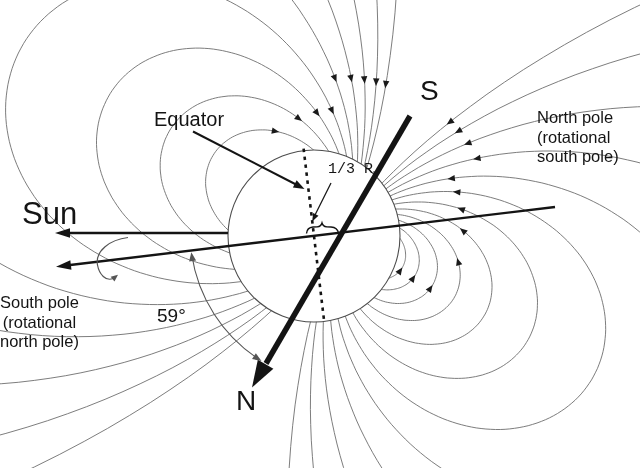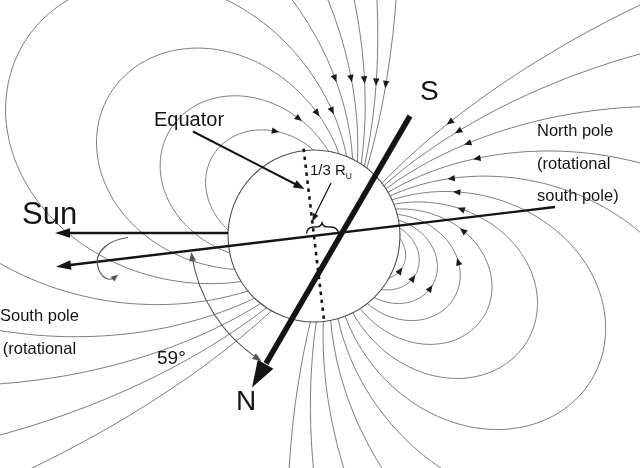--- a/index.html
+++ b/index.html
@@ -9,24 +9,24 @@
   }
   #diagram-svg{position:absolute;left:0;top:0;}
   .lbl{position:absolute;color:#141414;white-space:nowrap;}
   .lbl-sun{left:22px;top:196px;font-size:31px;}
   .lbl-s{left:420px;top:75px;font-size:28px;}
   .lbl-n{left:236px;top:385px;font-size:28px;}
   .lbl-block{font-size:16.5px;line-height:19.5px;}
   .lbl-right-pole{left:537px;top:108px;}
   .lbl-left-pole{left:0;top:293px;text-align:center;}
   .lbl-equator{left:154px;top:108px;font-size:20px;}
-  .lbl-angle{left:157px;top:305px;font-size:19px;margin-top:42px;}
-  .lbl-offset{left:310px;top:161px;font-size:15px;}
+  .lbl-angle{left:157px;top:305px;font-size:19px;}
+  .lbl-offset{left:328px;top:161px;font-size:15px;font-family:Liberation Mono, monospace;}
   .lbl-offset sub{font-size:8.5px;}
-  .lbl-block span{display:block;margin-top:13px;}
+  .lbl-block span{display:block;}
 </style>
 </head>
 <body>
 
 <div id="stage">
 
   <svg id="diagram-svg" width="640" height="468" viewBox="0 0 640 468">
     <g>
         <path d="M396.9,234.7 L397.7,235.6 L398.5,236.5 L399.2,237.4 L399.9,238.3 L400.6,239.3 L401.2,240.3 L401.8,241.3 L402.4,242.3 L402.9,243.3 L403.4,244.4 L403.8,245.4 L404.2,246.5 L404.5,247.6 L404.8,248.6 L405.1,249.7 L405.3,250.8 L405.4,251.9 L405.5,253.0 L405.6,254.1 L405.6,255.2 L405.6,256.2 L405.6,257.3 L405.4,258.4 L405.3,259.4 L405.1,260.5 L404.8,261.5 L404.5,262.5 L404.2,263.5 L403.8,264.5 L403.4,265.5 L402.9,266.4 L402.4,267.3 L401.9,268.2 L401.3,269.1 L400.7,269.9 L400.0,270.7 L399.3,271.5 L398.6,272.3 L397.8,273.0 L397.0,273.7 L396.1,274.4 L395.3,275.0 L394.4,275.6 L393.5,276.1 L392.5,276.6 L391.5,277.1 L390.5,277.6 L389.5,278.0 L388.4,278.3 L387.4,278.6 L386.3,278.9 L385.2,279.1 L384.1,279.3 L383.0,279.5 L381.8,279.6 L380.7,279.6 L379.5,279.7 L378.4,279.7 L377.2,279.6 L376.0,279.5 L374.9,279.3 L373.7,279.2 L372.5,278.9 L371.4,278.7 M396.7,226.2 L398.0,226.9 L399.2,227.6 L400.5,228.4 L401.7,229.3 L402.9,230.1 L404.1,231.0 L405.2,231.9 L406.3,232.9 L407.4,233.9 L408.4,234.9 L409.4,236.0 L410.3,237.1 L411.2,238.2 L412.1,239.3 L412.9,240.5 L413.7,241.7 L414.4,242.9 L415.1,244.1 L415.7,245.3 L416.3,246.6 L416.9,247.9 L417.3,249.2 L417.8,250.5 L418.2,251.8 L418.5,253.1 L418.7,254.4 L419.0,255.7 L419.1,257.1 L419.2,258.4 L419.3,259.7 L419.3,261.0 L419.2,262.3 L419.1,263.6 L418.9,264.9 L418.7,266.2 L418.4,267.4 L418.1,268.7 L417.7,269.9 L417.2,271.1 L416.7,272.3 L416.2,273.4 L415.6,274.5 L414.9,275.6 L414.2,276.7 L413.5,277.7 L412.7,278.7 L411.9,279.7 L411.0,280.6 L410.1,281.5 L409.1,282.4 L408.1,283.2 L407.0,284.0 L406.0,284.7 L404.8,285.4 L403.7,286.0 L402.5,286.6 L401.3,287.2 L400.1,287.7 L398.8,288.1 L397.5,288.5 L396.2,288.8 L394.9,289.1 L393.5,289.4 L392.2,289.6 L390.8,289.7 L389.4,289.8 L388.0,289.9 L386.6,289.9 L385.2,289.8 L383.8,289.7 L382.4,289.6 L381.0,289.3 L379.5,289.1 L378.1,288.8 L376.7,288.4 L375.3,288.0 L373.9,287.6 L372.6,287.1 L371.2,286.5 L369.9,286.0 L368.5,285.3 L367.2,284.7 L365.9,283.9 L364.7,283.2 M395.5,219.4 L397.3,219.9 L399.0,220.4 L400.7,220.9 L402.4,221.6 L404.0,222.2 L405.7,222.9 L407.4,223.7 L409.0,224.5 L410.6,225.4 L412.2,226.3 L413.7,227.2 L415.2,228.2 L416.7,229.3 L418.1,230.4 L419.6,231.5 L420.9,232.7 L422.3,233.9 L423.5,235.2 L424.8,236.4 L426.0,237.8 L427.1,239.1 L428.2,240.5 L429.2,242.0 L430.2,243.4 L431.1,244.9 L432.0,246.4 L432.8,247.9 L433.6,249.5 L434.2,251.0 L434.9,252.6 L435.4,254.2 L435.9,255.8 L436.3,257.5 L436.7,259.1 L437.0,260.7 L437.2,262.4 L437.4,264.0 L437.4,265.6 L437.5,267.2 L437.4,268.9 L437.3,270.5 L437.1,272.1 L436.8,273.6 L436.5,275.2 L436.1,276.7 L435.7,278.2 L435.1,279.7 L434.6,281.2 L433.9,282.6 L433.2,284.0 L432.4,285.4 L431.6,286.7 L430.7,288.0 L429.7,289.3 L428.7,290.5 L427.6,291.7 L426.5,292.8 L425.3,293.9 L424.1,294.9 L422.8,295.9 L421.5,296.8 L420.1,297.6 L418.7,298.4 L417.3,299.2 L415.8,299.9 L414.3,300.5 L412.8,301.1 L411.2,301.6 L409.6,302.1 L407.9,302.5 L406.3,302.8 L404.6,303.1 L402.9,303.3 L401.2,303.4 L399.5,303.5 L397.7,303.5 L396.0,303.5 L394.3,303.3 L392.5,303.2 L390.8,302.9 L389.0,302.6 L387.3,302.3 L385.5,301.9 L383.8,301.4 L382.1,300.9 L380.4,300.3 L378.7,299.6 L377.0,298.9 L375.4,298.2 L373.7,297.4 L372.1,296.5 L370.6,295.6 L369.0,294.6 L367.5,293.6 L366.0,292.6 L364.5,291.5 L363.1,290.4 L361.7,289.2 L360.4,288.0 L359.1,286.8 L357.8,285.6 M394.0,214.1 L396.1,214.2 L398.2,214.5 L400.3,214.8 L402.4,215.1 L404.6,215.5 L406.7,216.0 L408.8,216.5 L411.0,217.1 L413.1,217.8 L415.2,218.5 L417.3,219.3 L419.4,220.1 L421.4,221.0 L423.4,222.0 L425.4,223.0 L427.4,224.1 L429.4,225.2 L431.3,226.4 L433.1,227.7 L435.0,229.0 L436.7,230.4 L438.5,231.8 L440.2,233.2 L441.8,234.8 L443.4,236.3 L444.9,237.9 L446.3,239.6 L447.7,241.3 L449.1,243.0 L450.3,244.8 L451.5,246.6 L452.7,248.5 L453.7,250.3 L454.7,252.2 L455.6,254.2 L456.4,256.1 L457.2,258.1 L457.8,260.1 L458.4,262.0 L458.9,264.1 L459.3,266.1 L459.7,268.1 L459.9,270.1 L460.1,272.1 L460.2,274.2 L460.2,276.2 L460.1,278.2 L459.9,280.1 L459.7,282.1 L459.3,284.1 L458.9,286.0 L458.4,287.9 L457.8,289.7 L457.1,291.6 L456.4,293.4 L455.6,295.2 L454.6,296.9 L453.7,298.6 L452.6,300.2 L451.5,301.8 L450.3,303.3 L449.0,304.8 L447.6,306.2 L446.2,307.6 L444.8,308.9 L443.2,310.2 L441.6,311.4 L440.0,312.5 L438.3,313.5 L436.5,314.5 L434.7,315.4 L432.9,316.3 L431.0,317.0 L429.1,317.7 L427.1,318.4 L425.1,318.9 L423.1,319.4 L421.0,319.8 L419.0,320.1 L416.9,320.3 L414.7,320.5 L412.6,320.5 L410.5,320.5 L408.3,320.4 L406.1,320.3 L404.0,320.1 L401.8,319.7 L399.6,319.4 L397.5,318.9 L395.3,318.4 L393.2,317.7 L391.1,317.1 L389.0,316.3 L386.9,315.5 L384.8,314.6 L382.8,313.7 L380.8,312.6 L378.8,311.6 L376.9,310.4 L374.9,309.2 L373.1,308.0 L371.2,306.7 L369.5,305.3 L367.7,303.9 L366.0,302.5 L364.3,301.0 L362.7,299.5 L361.2,297.9 L359.7,296.3 L358.2,294.7 L356.8,293.0 L355.5,291.3 L354.2,289.6 L352.9,287.9 L351.8,286.2 M392.1,209.3 L394.6,209.1 L397.1,209.0 L399.7,209.0 L402.3,209.0 L404.9,209.0 L407.5,209.2 L410.2,209.4 L412.8,209.7 L415.5,210.0 L418.2,210.5 L420.9,211.0 L423.6,211.6 L426.4,212.2 L429.1,213.0 L431.7,213.8 L434.4,214.7 L437.1,215.7 L439.7,216.7 L442.3,217.9 L444.9,219.1 L447.5,220.3 L450.0,221.7 L452.4,223.1 L454.9,224.6 L457.3,226.2 L459.6,227.9 L461.9,229.6 L464.1,231.4 L466.2,233.2 L468.3,235.1 L470.3,237.1 L472.2,239.2 L474.1,241.2 L475.9,243.4 L477.6,245.6 L479.2,247.8 L480.8,250.1 L482.2,252.5 L483.6,254.8 L484.8,257.2 L486.0,259.7 L487.0,262.1 L488.0,264.6 L488.9,267.1 L489.6,269.7 L490.3,272.2 L490.8,274.8 L491.3,277.3 L491.6,279.9 L491.9,282.5 L492.0,285.0 L492.0,287.6 L491.9,290.1 L491.7,292.7 L491.4,295.2 L491.0,297.6 L490.5,300.1 L489.9,302.5 L489.1,304.9 L488.3,307.2 L487.4,309.5 L486.3,311.8 L485.2,314.0 L483.9,316.1 L482.6,318.2 L481.2,320.2 L479.7,322.2 L478.1,324.1 L476.4,325.9 L474.6,327.7 L472.8,329.3 L470.8,330.9 L468.8,332.5 L466.8,333.9 L464.6,335.3 L462.4,336.5 L460.1,337.7 L457.8,338.8 L455.4,339.8 L453.0,340.7 L450.5,341.5 L448.0,342.2 L445.4,342.8 L442.8,343.3 L440.2,343.7 L437.5,344.0 L434.8,344.2 L432.1,344.4 L429.4,344.4 L426.6,344.3 L423.9,344.1 L421.1,343.8 L418.4,343.4 L415.6,343.0 L412.9,342.4 L410.2,341.7 L407.5,341.0 L404.8,340.1 L402.1,339.2 L399.4,338.2 L396.8,337.1 L394.2,335.9 L391.7,334.6 L389.2,333.2 L386.7,331.8 L384.2,330.3 L381.9,328.7 L379.5,327.1 L377.2,325.4 L375.0,323.6 L372.8,321.8 L370.7,319.9 L368.7,318.0 L366.7,316.0 L364.8,314.0 L362.9,311.9 L361.1,309.8 L359.4,307.7 L357.7,305.5 L356.2,303.3 L354.6,301.1 L353.2,298.9 L351.8,296.7 L350.5,294.4 L349.3,292.2 L348.2,289.9 L347.1,287.6 M390.0,205.1 L392.9,204.5 L395.8,203.9 L398.9,203.4 L402.0,203.0 L405.1,202.6 L408.3,202.4 L411.6,202.1 L414.9,202.0 L418.2,202.0 L421.6,202.0 L425.0,202.1 L428.5,202.4 L431.9,202.7 L435.4,203.1 L438.9,203.6 L442.5,204.2 L446.0,204.9 L449.5,205.7 L453.0,206.6 L456.6,207.5 L460.1,208.6 L463.5,209.8 L467.0,211.1 L470.4,212.6 L473.8,214.1 L477.2,215.7 L480.5,217.4 L483.7,219.2 L486.9,221.1 L490.1,223.1 L493.2,225.1 L496.2,227.3 L499.1,229.6 L502.0,232.0 L504.7,234.4 L507.4,236.9 L510.0,239.5 L512.5,242.2 L514.9,244.9 L517.2,247.8 L519.4,250.6 L521.5,253.6 L523.4,256.6 L525.3,259.6 L527.0,262.7 L528.6,265.9 L530.1,269.1 L531.4,272.3 L532.6,275.6 L533.7,278.9 L534.7,282.2 L535.5,285.5 L536.2,288.8 L536.7,292.2 L537.1,295.5 L537.4,298.8 L537.5,302.2 L537.4,305.5 L537.3,308.8 L537.0,312.1 L536.5,315.3 L536.0,318.5 L535.2,321.7 L534.4,324.9 L533.4,327.9 L532.2,331.0 L531.0,333.9 L529.6,336.9 L528.1,339.7 L526.4,342.5 L524.7,345.2 L522.8,347.8 L520.8,350.3 L518.6,352.8 L516.4,355.1 L514.0,357.4 L511.6,359.5 L509.1,361.6 L506.4,363.5 L503.7,365.4 L500.9,367.1 L497.9,368.7 L495.0,370.2 L491.9,371.6 L488.8,372.8 L485.6,373.9 L482.3,375.0 L479.0,375.8 L475.6,376.6 L472.2,377.2 L468.8,377.7 L465.3,378.1 L461.8,378.3 L458.3,378.4 L454.7,378.4 L451.1,378.2 L447.6,378.0 L444.0,377.6 L440.4,377.0 L436.8,376.4 L433.2,375.6 L429.7,374.7 L426.2,373.7 L422.7,372.5 L419.2,371.3 L415.7,369.9 L412.3,368.4 L409.0,366.8 L405.7,365.1 L402.4,363.3 L399.2,361.4 L396.0,359.4 L393.0,357.4 L389.9,355.2 L387.0,353.0 L384.1,350.6 L381.3,348.2 L378.6,345.8 L375.9,343.2 L373.4,340.6 L370.9,338.0 L368.5,335.3 L366.2,332.5 L364.0,329.7 L361.8,326.9 L359.8,324.1 L357.9,321.2 L356.0,318.3 L354.3,315.3 L352.6,312.4 L351.0,309.5 L349.6,306.5 L348.2,303.6 L346.9,300.6 L345.7,297.7 L344.6,294.8 L343.6,291.9 L342.6,289.1 M387.7,201.4 L391.1,200.2 L394.5,199.1 L398.1,198.0 L401.8,197.0 L405.5,196.0 L409.4,195.2 L413.4,194.4 L417.4,193.7 L421.6,193.1 L425.8,192.6 L430.1,192.1 L434.5,191.8 L438.9,191.6 L443.4,191.5 L447.9,191.5 L452.5,191.7 L457.2,191.9 L461.8,192.3 L466.6,192.8 L471.3,193.4 L476.0,194.2 L480.8,195.1 L485.5,196.1 L490.3,197.3 L495.0,198.6 L499.8,200.0 L504.5,201.6 L509.1,203.3 L513.8,205.2 L518.4,207.1 L522.9,209.3 L527.4,211.5 L531.8,213.9 L536.1,216.4 L540.4,219.1 L544.6,221.9 L548.7,224.8 L552.7,227.8 L556.6,230.9 L560.3,234.2 L564.0,237.6 L567.5,241.0 L570.9,244.6 L574.2,248.3 L577.4,252.1 L580.4,255.9 L583.2,259.9 L585.9,263.9 L588.4,268.0 L590.8,272.2 L593.0,276.4 L595.1,280.7 L596.9,285.0 L598.6,289.4 L600.2,293.8 L601.5,298.3 L602.6,302.7 L603.6,307.2 L604.4,311.7 L605.0,316.2 L605.4,320.8 L605.6,325.3 L605.7,329.7 L605.5,334.2 L605.1,338.6 L604.6,343.0 L603.9,347.4 L603.0,351.7 L601.9,355.9 L600.6,360.1 L599.1,364.2 L597.5,368.3 L595.6,372.2 L593.6,376.1 L591.5,379.9 L589.1,383.5 L586.6,387.1 L584.0,390.5 L581.2,393.9 L578.2,397.1 L575.1,400.2 L571.8,403.1 L568.4,405.9 L564.9,408.6 L561.2,411.1 L557.5,413.5 L553.6,415.7 L549.6,417.8 L545.5,419.7 L541.3,421.4 L537.0,423.0 L532.6,424.4 L528.2,425.7 L523.7,426.7 L519.1,427.6 L514.5,428.3 L509.8,428.9 L505.1,429.3 L500.3,429.5 L495.5,429.5 L490.7,429.3 L485.9,429.0 L481.1,428.5 L476.2,427.9 L471.4,427.0 L466.6,426.0 L461.8,424.8 L457.0,423.5 L452.3,422.0 L447.6,420.4 L442.9,418.6 L438.3,416.6 L433.8,414.5 L429.3,412.3 L424.8,409.9 L420.5,407.4 L416.2,404.7 L412.0,402.0 L407.9,399.1 L403.9,396.1 L400.0,393.0 L396.2,389.8 L392.5,386.5 L388.9,383.1 L385.4,379.6 L382.0,376.1 L378.7,372.5 L375.6,368.8 L372.6,365.0 L369.6,361.2 L366.9,357.4 L364.2,353.5 L361.7,349.6 L359.3,345.6 L357.0,341.7 L354.8,337.7 L352.8,333.7 L350.9,329.8 L349.1,325.8 L347.5,321.9 L345.9,317.9 L344.5,314.0 L343.2,310.2 L342.1,306.4 L341.0,302.6 L340.0,298.9 L339.2,295.2 L338.5,291.6 L337.8,288.1 M385.4,198.2 L389.3,196.4 L393.3,194.5 L397.5,192.7 L401.8,191.0 L406.3,189.3 L411.0,187.7 L415.8,186.2 L420.8,184.7 L425.9,183.3 L431.1,182.1 L436.5,180.9 L442.0,179.8 L447.7,178.9 L453.4,178.1 L459.3,177.4 L465.2,176.9 L471.3,176.5 L477.4,176.2 L483.6,176.1 L489.9,176.2 L496.3,176.4 L502.7,176.8 L509.2,177.4 L515.7,178.1 L522.2,179.1 L528.7,180.2 L535.3,181.5 L541.9,182.9 L548.4,184.6 L555.0,186.5 L561.5,188.5 L567.9,190.7 L574.4,193.1 L580.8,195.7 L587.1,198.5 L593.3,201.5 L599.5,204.7 L605.5,208.0 L611.5,211.6 L617.3,215.3 L623.1,219.1 L628.7,223.2 L634.1,227.4 L639.5,231.8 L644.6,236.3 L649.6,241.0 L654.5,245.9 L659.1,250.8 L663.6,255.9 L667.8,261.2 L671.9,266.5 L675.8,272.0 L679.4,277.6 L682.9,283.3 L686.1,289.0 L689.1,294.9 L691.8,300.8 L694.3,306.8 L696.6,312.9 L698.6,319.0 M699.9,404.6 L698.1,410.3 L696.0,416.0 L693.7,421.5 L691.1,426.9 L688.3,432.2 L685.2,437.4 L681.9,442.4 L678.4,447.3 L674.7,452.0 L670.7,456.6 L666.6,460.9 L662.2,465.1 L657.7,469.1 L652.9,473.0 L648.0,476.6 L642.9,480.0 L637.7,483.2 L632.3,486.2 L626.7,489.0 L621.0,491.6 L615.2,493.9 L609.3,496.0 L603.2,497.9 L597.1,499.6 L590.8,501.0 L584.5,502.1 L578.1,503.1 L571.6,503.7 L565.1,504.2 L558.5,504.4 L551.9,504.4 L545.2,504.1 L538.6,503.6 L531.9,502.8 L525.2,501.8 L518.6,500.6 L511.9,499.2 L505.3,497.5 L498.8,495.6 L492.2,493.5 L485.8,491.1 L479.4,488.6 L473.0,485.8 L466.8,482.9 L460.6,479.7 L454.5,476.4 L448.6,472.9 L442.7,469.2 L437.0,465.3 L431.3,461.3 L425.8,457.1 L420.5,452.8 L415.3,448.4 L410.2,443.8 L405.3,439.1 L400.5,434.2 L395.9,429.3 L391.4,424.3 L387.1,419.2 L383.0,414.0 L379.0,408.7 L375.2,403.4 L371.6,398.0 L368.2,392.6 L364.9,387.2 L361.8,381.7 L358.9,376.2 L356.1,370.8 L353.6,365.3 L351.2,359.8 L348.9,354.4 L346.9,349.0 L345.0,343.6 L343.2,338.3 L341.6,333.1 L340.2,327.9 L339.0,322.8 L337.8,317.8 L336.9,312.8 L336.0,308.0 L335.3,303.2 L334.7,298.6 L334.3,294.1 L334.0,289.7 M383.1,195.4 L387.6,192.6 L392.3,189.9 L397.3,187.1 L402.5,184.3 L408.0,181.6 L413.7,178.9 L419.7,176.3 L425.9,173.7 L432.3,171.2 L438.9,168.8 L445.8,166.5 L452.9,164.4 L460.2,162.3 L467.8,160.4 L475.5,158.6 L483.4,157.0 L491.5,155.6 L499.7,154.3 L508.1,153.3 L516.7,152.4 L525.4,151.7 L534.3,151.3 L543.2,151.0 L552.3,151.0 L561.5,151.2 L570.8,151.7 L580.1,152.4 L589.5,153.4 L598.9,154.6 L608.4,156.1 L617.9,157.8 L627.4,159.9 L637.0,162.1 L646.5,164.7 L655.9,167.5 L665.3,170.6 L674.7,174.0 L684.0,177.7 L693.2,181.6 M429.9,528.5 L423.1,521.4 L416.6,514.2 L410.2,506.8 L404.1,499.3 L398.3,491.7 L392.7,484.1 L387.3,476.3 L382.2,468.5 L377.3,460.6 L372.7,452.7 L368.4,444.8 L364.3,436.8 L360.4,428.9 L356.8,421.0 L353.5,413.1 L350.4,405.2 L347.5,397.4 L344.9,389.7 L342.5,382.0 L340.3,374.5 L338.4,367.0 L336.7,359.7 L335.2,352.4 L333.9,345.4 L332.8,338.4 L331.8,331.6 L331.1,325.0 L330.5,318.6 L330.1,312.4 L329.9,306.3 L329.8,300.5 L329.8,294.8 L330.0,289.4 M380.7,192.9 L386.0,188.8 L391.7,184.7 L397.8,180.4 L404.3,176.2 L411.2,171.9 L418.4,167.5 L426.1,163.2 L434.1,158.9 L442.5,154.7 L451.3,150.5 L460.5,146.4 L470.0,142.4 L479.9,138.5 L490.2,134.8 L500.8,131.2 L511.7,127.8 L523.0,124.5 L534.6,121.5 L546.5,118.7 L558.7,116.2 L571.2,113.9 L584.0,111.9 L597.0,110.2 L610.2,108.7 L623.7,107.6 L637.4,106.8 L651.3,106.4 L665.3,106.3 L679.5,106.6 L693.9,107.2 M366.2,527.9 L360.9,515.6 L356.0,503.4 L351.5,491.3 L347.3,479.3 L343.5,467.4 L340.1,455.6 L337.0,444.0 L334.3,432.5 L331.9,421.3 L329.8,410.3 L328.0,399.4 L326.5,388.9 L325.3,378.6 L324.4,368.5 L323.7,358.8 L323.3,349.3 L323.1,340.1 L323.1,331.3 L323.3,322.8 L323.6,314.7 L324.2,306.9 L324.9,299.5 L325.7,292.4 L326.6,285.7 M378.4,190.8 L384.9,184.8 L392.0,178.6 L399.8,172.2 L408.1,165.5 L417.1,158.7 L426.8,151.8 L437.0,144.7 L448.0,137.6 L459.5,130.4 L471.8,123.2 L484.6,116.0 L498.1,108.8 L512.3,101.8 L527.1,94.8 L542.5,88.0 L558.5,81.4 L575.1,74.9 L592.3,68.8 L610.1,62.8 L628.5,57.2 L647.4,51.9 L666.8,46.9 L686.7,42.4 M321.0,525.6 L318.2,507.7 L315.8,490.1 L313.8,473.0 L312.4,456.4 L311.3,440.2 L310.7,424.5 L310.4,409.4 L310.5,394.8 L310.9,380.7 L311.6,367.3 L312.5,354.4 L313.7,342.1 L315.1,330.5 L316.7,319.5 L318.5,309.1 L320.3,299.3 L322.3,290.3 M376.4,189.1 L384.6,180.5 L393.7,171.4 L403.8,161.7 L415.0,151.4 L427.2,140.7 L440.5,129.6 L454.9,118.1 L470.4,106.4 L486.9,94.3 L504.6,82.1 L523.4,69.7 L543.4,57.3 L564.4,44.8 L586.6,32.3 L609.9,19.9 L634.3,7.7 L659.8,-4.4 L686.4,-16.2 M287.3,517.0 L287.9,492.5 L289.1,469.1 L290.7,446.6 L292.7,425.3 L295.1,404.9 L297.9,385.7 L300.9,367.6 L304.1,350.6 L307.4,334.7 L310.9,320.0 L314.4,306.4 L318.0,294.0 M335.4,177.4 L334.3,175.3 L333.1,173.3 L331.9,171.3 L330.6,169.2 L329.2,167.2 L327.8,165.2 L326.3,163.3 L324.7,161.3 L323.1,159.4 L321.4,157.5 L319.6,155.7 L317.8,153.9 L316.0,152.2 L314.0,150.4 L312.1,148.8 L310.1,147.2 L308.0,145.6 L305.9,144.1 L303.7,142.7 L301.5,141.3 L299.2,140.0 L297.0,138.8 L294.6,137.6 L292.3,136.5 L289.9,135.5 L287.5,134.6 L285.1,133.7 L282.6,133.0 L280.1,132.3 L277.7,131.7 L275.2,131.1 L272.7,130.7 L270.2,130.4 L267.7,130.1 L265.2,129.9 L262.7,129.9 L260.2,129.9 L257.7,130.0 L255.3,130.2 L252.9,130.4 L250.5,130.8 L248.1,131.3 L245.8,131.8 L243.5,132.5 L241.2,133.2 L239.0,134.0 L236.8,134.9 L234.7,135.9 L232.6,136.9 L230.6,138.1 L228.7,139.3 L226.8,140.6 L225.0,142.0 L223.2,143.4 L221.5,145.0 L219.9,146.6 L218.4,148.2 L216.9,149.9 L215.5,151.7 L214.2,153.6 L213.0,155.5 L211.9,157.4 L210.8,159.4 L209.9,161.4 L209.0,163.5 L208.3,165.7 L207.6,167.8 L207.0,170.0 L206.6,172.2 L206.2,174.5 L205.9,176.8 L205.7,179.0 L205.6,181.4 L205.6,183.7 L205.7,186.0 L206.0,188.3 L206.3,190.7 L206.7,193.0 L207.2,195.3 L207.8,197.6 L208.4,199.9 L209.2,202.2 L210.1,204.5 L211.1,206.7 L212.1,209.0 L213.3,211.1 L214.5,213.3 L215.8,215.4 L217.2,217.5 L218.7,219.6 L220.2,221.6 L221.8,223.5 L223.5,225.4 L225.3,227.3 L227.1,229.1 L229.0,230.8 L230.9,232.5 L233.0,234.1 L235.0,235.7 L237.1,237.2 L239.3,238.6 L241.5,240.0 L243.7,241.3 L246.0,242.5 L248.3,243.7 L250.7,244.8 L253.1,245.8 L255.5,246.8 L257.9,247.7 L260.3,248.5 L262.7,249.3 L265.2,249.9 L267.7,250.5 L270.1,251.1 L272.6,251.5 L275.0,251.9 L277.5,252.3 L279.9,252.5 L282.3,252.7 L284.7,252.9 L287.1,252.9 L289.5,252.9 M340.8,177.0 L339.9,174.3 L338.9,171.6 L337.8,168.9 L336.6,166.2 L335.3,163.5 L334.0,160.7 L332.6,158.0 L331.0,155.3 L329.4,152.5 L327.7,149.8 L326.0,147.1 L324.1,144.5 L322.1,141.8 L320.1,139.2 L318.0,136.7 L315.8,134.1 L313.5,131.6 L311.1,129.2 L308.7,126.8 L306.2,124.5 L303.6,122.3 L300.9,120.1 L298.2,118.0 L295.4,116.0 L292.6,114.0 L289.6,112.1 L286.7,110.3 L283.7,108.6 L280.6,107.0 L277.5,105.5 L274.3,104.1 L271.1,102.8 L267.9,101.6 L264.6,100.5 L261.4,99.5 L258.1,98.7 L254.8,97.9 L251.4,97.3 L248.1,96.7 L244.8,96.3 L241.4,96.0 L238.1,95.8 L234.8,95.8 L231.5,95.9 L228.2,96.0 L225.0,96.4 L221.8,96.8 L218.6,97.3 L215.4,98.0 L212.4,98.8 L209.3,99.7 L206.3,100.7 L203.4,101.8 L200.5,103.1 L197.7,104.4 L195.0,105.9 L192.3,107.5 L189.8,109.2 L187.3,110.9 L184.9,112.8 L182.6,114.8 L180.4,116.9 L178.3,119.0 L176.3,121.3 L174.4,123.6 L172.6,126.0 L170.9,128.5 L169.3,131.1 L167.9,133.7 L166.6,136.4 L165.3,139.1 L164.3,141.9 L163.3,144.8 L162.5,147.7 L161.8,150.6 L161.2,153.6 L160.7,156.6 L160.4,159.7 L160.2,162.7 L160.2,165.8 L160.2,168.9 L160.4,172.0 L160.8,175.1 L161.2,178.3 L161.8,181.4 L162.5,184.5 L163.4,187.5 L164.4,190.6 L165.5,193.6 L166.7,196.6 L168.0,199.6 L169.5,202.6 L171.0,205.5 L172.7,208.3 L174.5,211.1 L176.4,213.9 L178.4,216.6 L180.5,219.2 L182.7,221.8 L185.0,224.3 L187.4,226.7 L189.9,229.1 L192.5,231.4 L195.1,233.6 L197.8,235.8 L200.6,237.8 L203.4,239.8 L206.3,241.6 L209.3,243.4 L212.3,245.1 L215.4,246.8 L218.5,248.3 L221.6,249.7 L224.8,251.0 L228.0,252.3 L231.3,253.4 L234.5,254.5 L237.8,255.4 L241.0,256.3 L244.3,257.0 L247.6,257.7 L250.9,258.3 L254.1,258.8 L257.4,259.2 L260.6,259.5 L263.9,259.7 L267.0,259.9 L270.2,259.9 L273.3,259.9 L276.4,259.8 L279.4,259.6 L282.4,259.4 L285.4,259.1 L288.3,258.7 L291.1,258.2 M345.4,177.1 L344.7,173.8 L344.0,170.4 L343.1,166.9 L342.1,163.4 L341.1,159.9 L339.9,156.3 L338.6,152.6 L337.2,149.0 L335.7,145.3 L334.0,141.6 L332.3,137.9 L330.4,134.2 L328.4,130.6 L326.3,126.9 L324.1,123.2 L321.8,119.6 L319.3,115.9 L316.7,112.3 L314.1,108.8 L311.3,105.3 L308.3,101.9 L305.3,98.5 L302.2,95.2 L299.0,91.9 L295.6,88.7 L292.2,85.6 L288.7,82.6 L285.0,79.7 L281.3,76.9 L277.5,74.2 L273.6,71.6 L269.7,69.1 L265.6,66.8 L261.5,64.5 L257.3,62.4 L253.1,60.5 L248.8,58.6 L244.5,56.9 L240.1,55.3 L235.7,53.9 L231.3,52.7 L226.8,51.6 L222.4,50.6 L217.9,49.8 L213.4,49.1 L208.9,48.6 L204.4,48.3 L199.9,48.1 L195.4,48.1 L191.0,48.3 L186.6,48.6 L182.2,49.1 L177.9,49.7 L173.6,50.5 L169.4,51.5 L165.3,52.6 L161.2,53.9 L157.2,55.4 L153.3,57.0 L149.4,58.7 L145.7,60.6 L142.0,62.6 L138.5,64.8 L135.1,67.1 L131.8,69.6 L128.6,72.2 L125.5,74.9 L122.6,77.8 L119.8,80.7 L117.2,83.8 L114.7,87.0 L112.3,90.3 L110.1,93.7 L108.1,97.2 L106.2,100.8 L104.5,104.5 L102.9,108.2 L101.5,112.0 L100.3,115.9 L99.2,119.8 L98.3,123.8 L97.6,127.9 L97.1,132.0 L96.7,136.1 L96.5,140.2 L96.5,144.4 L96.7,148.6 L97.1,152.8 L97.6,157.0 L98.3,161.2 L99.1,165.4 L100.2,169.5 L101.4,173.7 L102.8,177.8 L104.3,181.9 L106.1,185.9 L107.9,189.9 L110.0,193.9 L112.1,197.8 L114.5,201.6 L117.0,205.4 L119.6,209.1 L122.3,212.7 L125.2,216.2 L128.3,219.6 L131.4,223.0 L134.7,226.2 L138.1,229.4 L141.6,232.5 L145.2,235.4 L148.9,238.2 L152.7,241.0 L156.6,243.6 L160.5,246.0 L164.5,248.4 L168.6,250.7 L172.8,252.8 L177.0,254.8 L181.3,256.7 L185.6,258.4 L189.9,260.0 L194.3,261.5 L198.7,262.9 L203.1,264.1 L207.6,265.2 L212.0,266.2 L216.4,267.1 L220.8,267.8 L225.2,268.4 L229.6,268.9 L234.0,269.3 L238.3,269.5 L242.6,269.7 L246.8,269.7 L251.0,269.6 L255.2,269.5 L259.2,269.2 L263.3,268.8 L267.2,268.3 L271.1,267.8 L274.9,267.1 L278.6,266.4 L282.2,265.6 L285.7,264.8 L289.2,263.8 L292.5,262.8 L295.7,261.8 M349.4,177.5 L349.0,173.4 L348.6,169.2 L348.0,164.9 L347.3,160.5 L346.5,156.0 L345.6,151.4 L344.5,146.7 L343.3,142.0 L341.9,137.2 L340.4,132.3 L338.8,127.4 L337.0,122.4 L335.0,117.4 L332.9,112.4 L330.7,107.3 L328.2,102.3 L325.7,97.2 L322.9,92.1 L320.0,87.1 L316.9,82.1 L313.7,77.1 L310.3,72.1 L306.8,67.2 L303.1,62.4 L299.2,57.6 L295.2,52.9 L291.0,48.2 L286.7,43.7 L282.3,39.3 L277.7,34.9 L272.9,30.7 L268.1,26.6 L263.1,22.7 L258.0,18.9 L252.7,15.2 L247.4,11.6 L241.9,8.3 L236.4,5.1 L230.7,2.0 L225.0,-0.8 L219.2,-3.5 L213.3,-6.0 L207.4,-8.3 L201.4,-10.4 L195.3,-12.3 L189.3,-14.0 L183.1,-15.5 L177.0,-16.8 L170.8,-17.9 L164.7,-18.7 L158.5,-19.4 L152.3,-19.8 L146.2,-20.0 L140.1,-19.9 L134.0,-19.7 L128.0,-19.2 L122.0,-18.5 L116.1,-17.6 L110.3,-16.5 L104.5,-15.1 L98.8,-13.5 L93.3,-11.7 L87.8,-9.7 L82.4,-7.5 L77.2,-5.1 L72.1,-2.4 L67.2,0.4 L62.3,3.4 L57.7,6.6 L53.2,10.1 L48.8,13.6 L44.7,17.4 L40.7,21.3 L36.9,25.4 L33.3,29.7 L29.9,34.1 L26.7,38.6 L23.7,43.3 L21.0,48.1 L18.4,53.0 L16.1,58.1 L14.0,63.2 L12.1,68.5 L10.5,73.8 L9.1,79.2 L7.9,84.7 L7.0,90.3 L6.3,95.9 L5.8,101.5 L5.6,107.2 L5.6,112.9 L5.9,118.7 L6.4,124.4 L7.2,130.2 L8.2,135.9 L9.4,141.7 L10.9,147.4 L12.6,153.1 L14.5,158.7 L16.7,164.3 L19.1,169.8 L21.7,175.3 L24.5,180.7 L27.5,186.0 L30.8,191.2 L34.2,196.4 L37.8,201.4 L41.7,206.3 L45.7,211.2 L49.8,215.9 L54.2,220.4 L58.7,224.9 L63.4,229.2 L68.2,233.3 L73.1,237.3 L78.2,241.2 L83.4,244.9 L88.8,248.4 L94.2,251.8 L99.8,255.0 L105.4,258.1 L111.1,261.0 L116.9,263.7 L122.8,266.2 L128.7,268.6 L134.6,270.8 L140.6,272.8 L146.7,274.6 L152.7,276.3 L158.8,277.8 L164.9,279.1 L170.9,280.2 L177.0,281.2 L183.0,282.0 L189.0,282.7 L195.0,283.1 L200.9,283.5 L206.8,283.6 L212.6,283.7 L218.3,283.5 L224.0,283.3 L229.5,282.9 L235.0,282.3 L240.4,281.7 L245.7,280.9 L250.9,280.0 L255.9,279.0 L260.9,277.9 L265.7,276.7 L270.4,275.4 L274.9,274.0 L279.4,272.6 L283.6,271.1 L287.8,269.5 L291.7,267.9 L295.6,266.2 M352.9,178.1 L353.0,173.1 L352.9,168.0 L352.8,162.6 L352.5,157.1 L352.0,151.4 L351.5,145.6 L350.7,139.6 L349.8,133.4 L348.7,127.1 L347.5,120.7 L346.0,114.2 L344.4,107.5 L342.5,100.8 L340.5,94.0 L338.2,87.1 L335.8,80.1 L333.1,73.1 L330.2,66.0 L327.1,58.9 L323.7,51.8 L320.2,44.7 L316.4,37.6 L312.4,30.5 L308.1,23.4 L303.6,16.4 L299.0,9.4 L294.0,2.5 L288.9,-4.4 L283.5,-11.1 L278.0,-17.8 L272.2,-24.3 L266.2,-30.7 L260.0,-37.0 L253.6,-43.1 L247.0,-49.1 L240.2,-54.9 M-58.1,220.1 L-51.6,226.2 L-44.9,232.1 L-38.0,237.8 L-30.9,243.3 L-23.6,248.5 L-16.2,253.6 L-8.6,258.4 L-0.8,263.0 L7.1,267.4 L15.1,271.5 L23.2,275.4 L31.4,279.0 L39.7,282.4 L48.0,285.6 L56.4,288.5 L64.9,291.1 L73.4,293.5 L81.9,295.7 L90.4,297.6 L99.0,299.3 L107.5,300.8 L116.0,302.0 L124.4,303.0 L132.8,303.7 L141.2,304.2 L149.4,304.5 L157.6,304.6 L165.7,304.5 L173.7,304.2 L181.6,303.7 L189.3,303.0 L196.9,302.1 L204.4,301.1 L211.7,299.9 L218.9,298.5 L225.9,297.0 L232.7,295.3 L239.4,293.6 L245.8,291.7 L252.1,289.7 L258.2,287.6 L264.0,285.4 L269.7,283.1 L275.1,280.8 L280.4,278.4 L285.4,276.0 L290.2,273.5 L294.8,271.0 L299.1,268.5 M355.9,178.8 L356.6,172.8 L357.1,166.4 L357.5,159.8 L357.7,152.8 L357.8,145.6 L357.7,138.1 L357.5,130.4 L357.0,122.4 L356.3,114.1 L355.4,105.6 L354.3,96.9 L353.0,88.0 L351.3,78.9 L349.5,69.6 L347.3,60.2 L344.9,50.6 L342.2,40.8 L339.2,31.0 L335.9,21.0 L332.3,10.9 L328.3,0.8 L324.1,-9.4 L319.5,-19.7 L314.7,-29.9 L309.5,-40.2 L303.9,-50.5 M-55.2,318.0 L-43.0,321.4 L-30.7,324.5 L-18.4,327.2 L-6.1,329.5 L6.2,331.6 L18.4,333.2 L30.6,334.6 L42.7,335.6 L54.7,336.3 L66.6,336.7 L78.4,336.7 L90.0,336.5 L101.5,336.0 L112.8,335.2 L124.0,334.2 L134.9,332.9 L145.7,331.3 L156.2,329.5 L166.5,327.5 L176.5,325.3 L186.3,322.8 L195.8,320.2 L205.1,317.5 L214.1,314.6 L222.8,311.5 L231.2,308.3 L239.3,305.0 L247.1,301.7 L254.6,298.2 L261.8,294.7 L268.6,291.1 L275.1,287.5 L281.4,283.9 L287.2,280.3 L292.8,276.8 L298.0,273.2 M358.5,179.5 L359.8,172.2 L361.1,164.4 L362.2,156.1 L363.1,147.3 L363.9,138.1 L364.6,128.5 L365.0,118.5 L365.2,108.0 L365.1,97.1 L364.8,85.8 L364.2,74.2 L363.3,62.1 L362.1,49.8 L360.5,37.1 L358.6,24.1 L356.3,10.8 L353.7,-2.7 L350.6,-16.5 L347.2,-30.6 L343.3,-44.8 L339.0,-59.3 M-48.9,385.6 L-31.8,385.4 L-14.9,384.8 L1.8,383.7 L18.2,382.3 L34.3,380.4 L50.2,378.2 L65.7,375.7 L80.9,372.8 L95.7,369.6 L110.1,366.1 L124.2,362.4 L137.9,358.4 L151.2,354.2 L164.0,349.7 L176.5,345.1 L188.5,340.3 L200.0,335.4 L211.1,330.4 L221.7,325.2 L231.9,320.0 L241.6,314.8 L250.8,309.5 L259.6,304.2 L267.9,298.9 L275.7,293.7 L283.0,288.6 L289.9,283.5 L296.3,278.6 L302.2,273.8 M360.8,180.3 L363.1,171.2 L365.4,161.3 L367.5,150.7 L369.6,139.3 L371.5,127.2 L373.2,114.4 L374.7,100.8 L375.9,86.6 L376.9,71.7 L377.5,56.2 L377.8,39.9 L377.7,23.1 L377.2,5.7 L376.3,-12.4 L374.9,-30.9 L373.0,-50.0 M-38.2,444.6 L-15.8,439.2 L5.9,433.4 L27.1,427.2 L47.6,420.7 L67.4,413.8 L86.6,406.7 L105.1,399.3 L123.0,391.6 L140.1,383.8 L156.5,375.9 L172.2,367.9 L187.2,359.7 L201.4,351.6 L214.9,343.4 L227.7,335.3 L239.8,327.2 L251.1,319.3 L261.7,311.4 L271.5,303.8 L280.7,296.4 L289.1,289.2 L296.9,282.3 L303.9,275.7 M362.8,181.1 L366.4,169.6 L370.0,156.9 L373.7,143.0 L377.3,127.9 L380.8,111.6 L384.2,94.1 L387.3,75.5 L390.2,55.7 L392.8,34.8 L395.0,12.8 L396.7,-10.4 L398.0,-34.6 L398.7,-59.8 M-49.0,503.7 L-20.2,491.7 L7.6,479.5 L34.3,467.0 L59.8,454.3 L84.2,441.4 L107.4,428.5 L129.4,415.5 L150.3,402.6 L170.0,389.7 L188.6,377.0 L206.0,364.5 L222.2,352.2 L237.4,340.2 L251.3,328.6 L264.2,317.4 L276.0,306.7 L286.7,296.5 L296.3,286.9 L305.0,277.9 " fill="none" stroke="#6e6e6e" stroke-width="0.9"></path>
       </g>
@@ -99,19 +99,20 @@
 
   <div class="lbl lbl-block lbl-right-pole">
     <span>North pole</span>
     <span>(rotational</span>
     <span>south pole)</span>
   </div>
 
   <div class="lbl lbl-block lbl-left-pole">
     <span>South pole</span>
     <span>(rotational</span>
+    <span>north pole)</span>
   </div>
 
   <div class="lbl lbl-equator">Equator</div>
   <div class="lbl lbl-angle">59°</div>
 
   <div class="lbl lbl-offset"><span>1/3 R</span><sub>U</sub></div>
 </div>
 
 </body></html>

